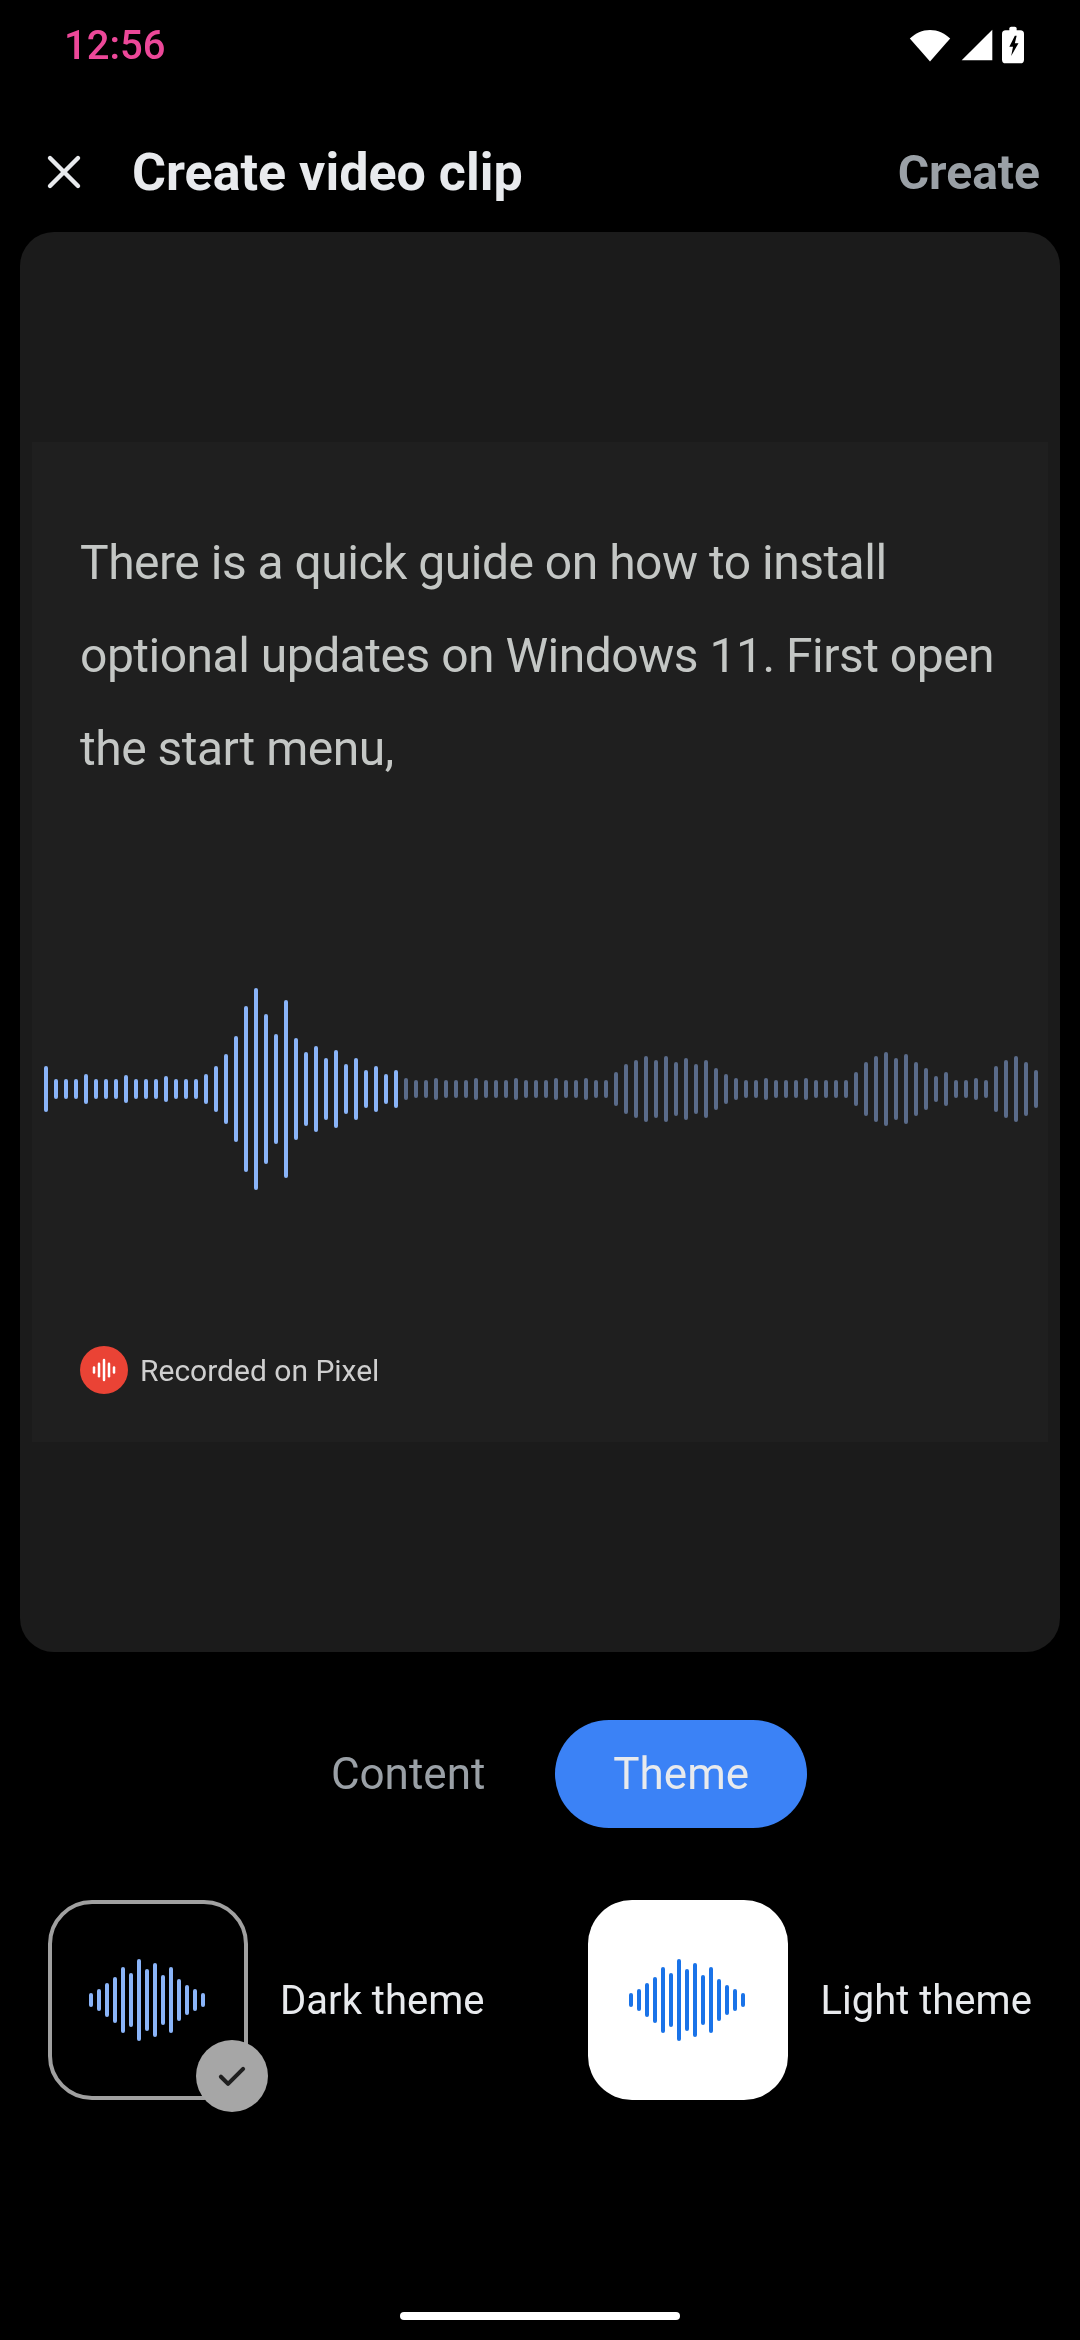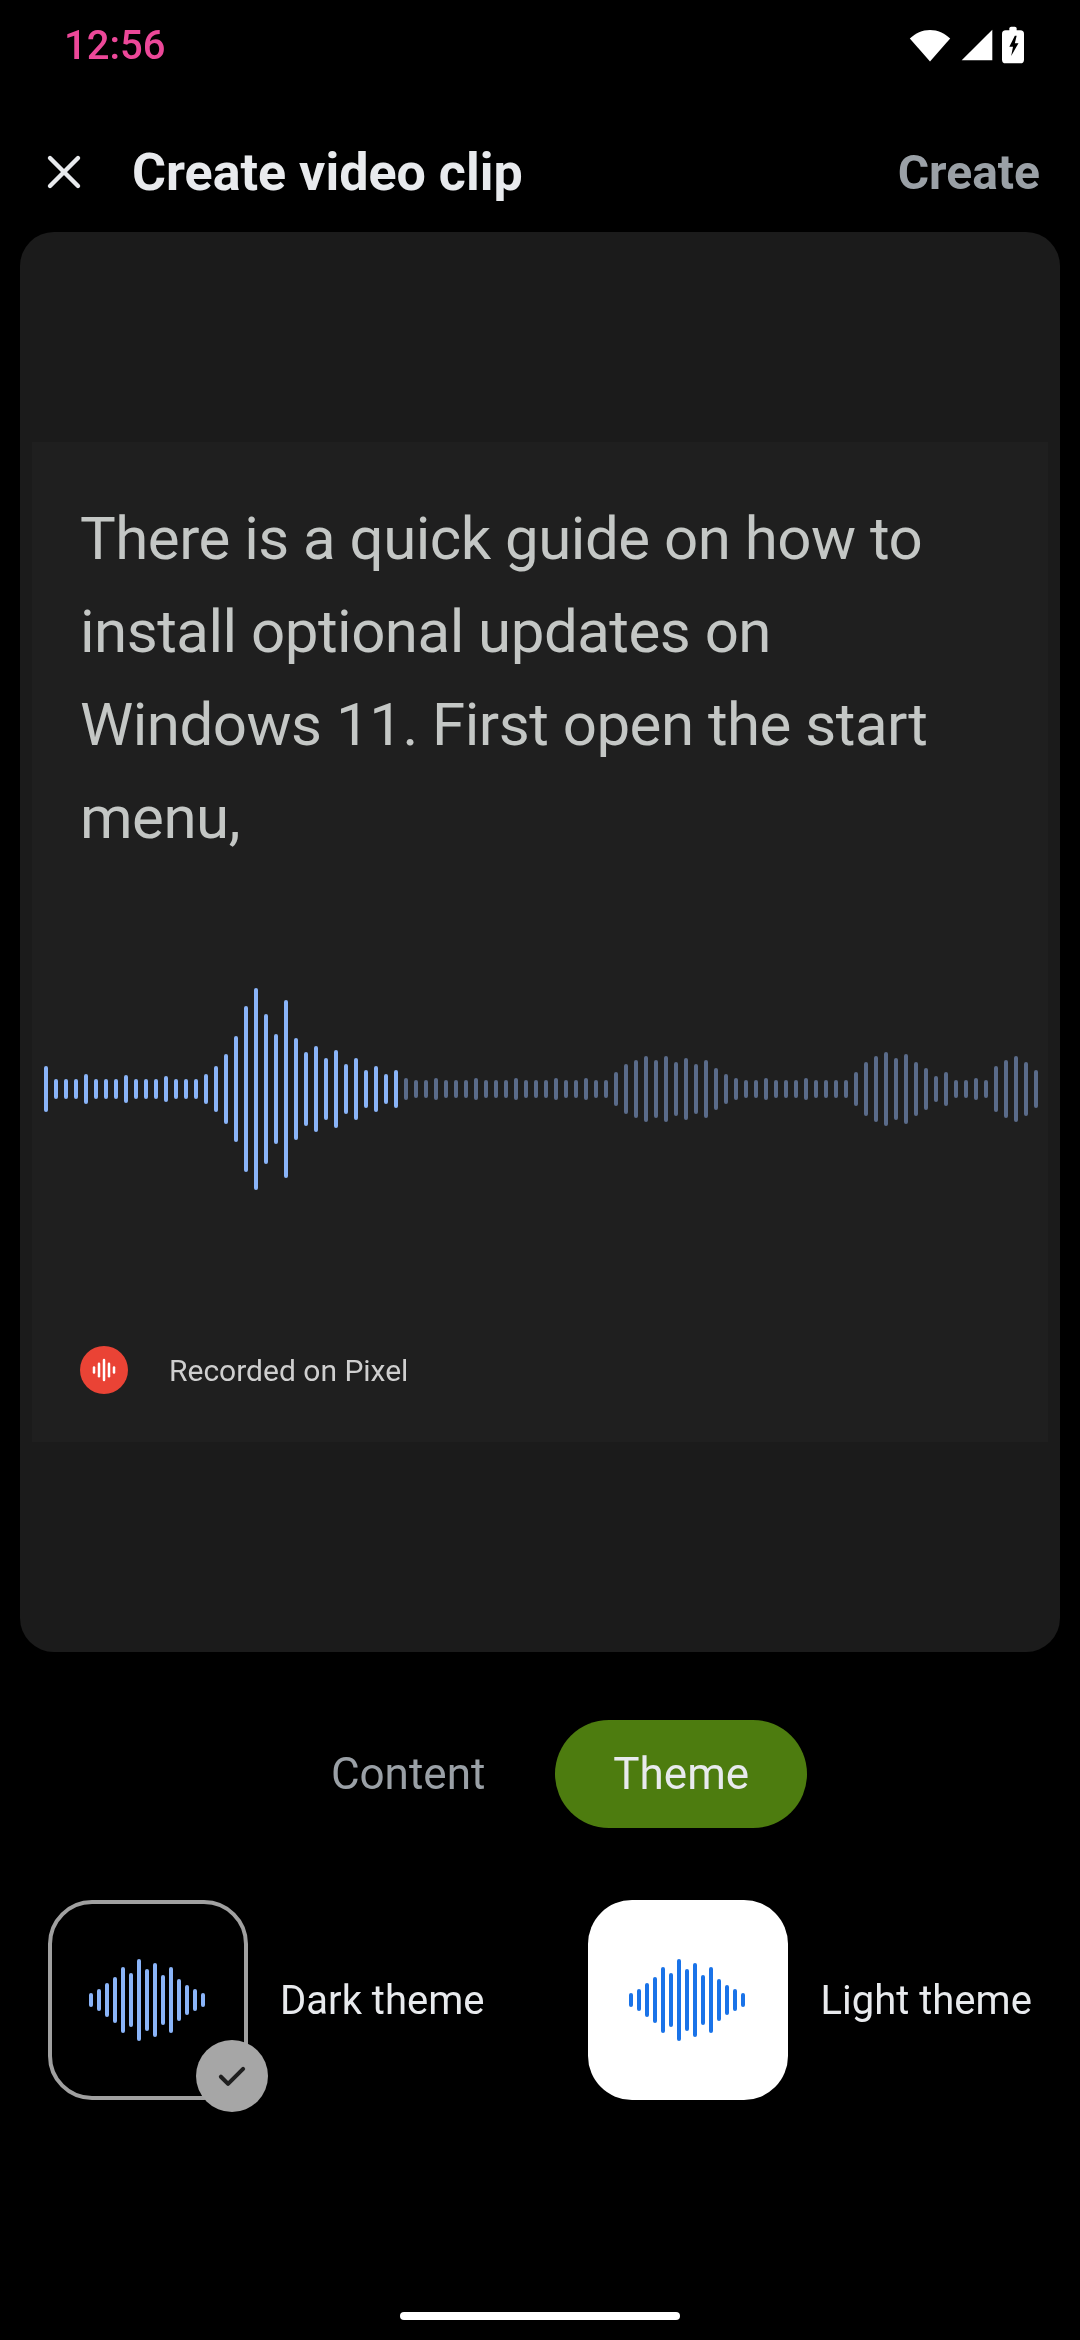--- a/index.html
+++ b/index.html
@@ -12,30 +12,30 @@
 
   
   .app-bar{position:absolute;top:112px;left:0;right:0;height:120px;display:flex;align-items:center;padding:0 40px 0 28px}
   .close-btn{width:72px;height:72px;display:flex;align-items:center;justify-content:center}
   .app-title{font-size:52px;font-weight:700;color:#e8eaed;margin-left:32px;flex:1}
   .create-btn{font-size:48px;font-weight:700;color:#9aa0a6}
 
   
   .preview-card{position:absolute;top:232px;left:20px;right:20px;height:1420px;background:#1b1b1b;border-radius:34px}
   .preview-inner{position:absolute;top:210px;left:12px;right:12px;bottom:210px;background:#1f1f1f;border-radius:0}
-  .transcript{position:absolute;top:50px;left:48px;right:48px;font-size:60px;line-height:93px;font-weight:400;color:#c4c7c5;letter-spacing:-0.5px}
+  .transcript{position:absolute;top:74px;left:48px;right:48px;font-size:48px;line-height:93px;font-weight:400;color:#c4c7c5;letter-spacing:-0.5px}
   .waveform{position:absolute;top:546px;left:8px;right:8px;height:202px;display:flex;align-items:center;justify-content:center}
-  .badge-row{position:absolute;bottom:48px;left:48px;display:flex;align-items:center;gap:41px}
+  .badge-row{position:absolute;bottom:48px;left:48px;display:flex;align-items:center;gap:12px}
   .badge-icon{width:48px;height:48px;border-radius:50%;background:#ea4335;display:flex;align-items:center;justify-content:center}
   .badge-text{font-size:30px;color:#cfcfcf}
 
   
   .tabs{position:absolute;top:1720px;left:0;right:0;display:flex;justify-content:center;gap:12px}
   .tab{padding:28px 58px;font-size:44px;color:#9aa0a6;border-radius:60px}
-  .tab.active{background:#4d7c0f;color:#e8eaed}
+  .tab.active{background:#3b82f6;color:#e8eaed}
 
   
   .theme-options{position:absolute;top:1900px;left:0;right:0;display:flex;justify-content:center;gap:104px}
   .theme-option{display:flex;flex-direction:row;align-items:center;gap:32px}
   .theme-swatch{width:200px;height:200px;border-radius:44px;display:flex;align-items:center;justify-content:center;position:relative}
   .swatch-dark{background:#000;border:4px solid #a0a0a0}
   .swatch-light{background:#fff}
   .check-badge{position:absolute;bottom:-16px;right:-24px;width:72px;height:72px;border-radius:50%;background:#a6a6a6;display:flex;align-items:center;justify-content:center}
   .theme-label{font-size:40px;color:#e8eaed}
 

